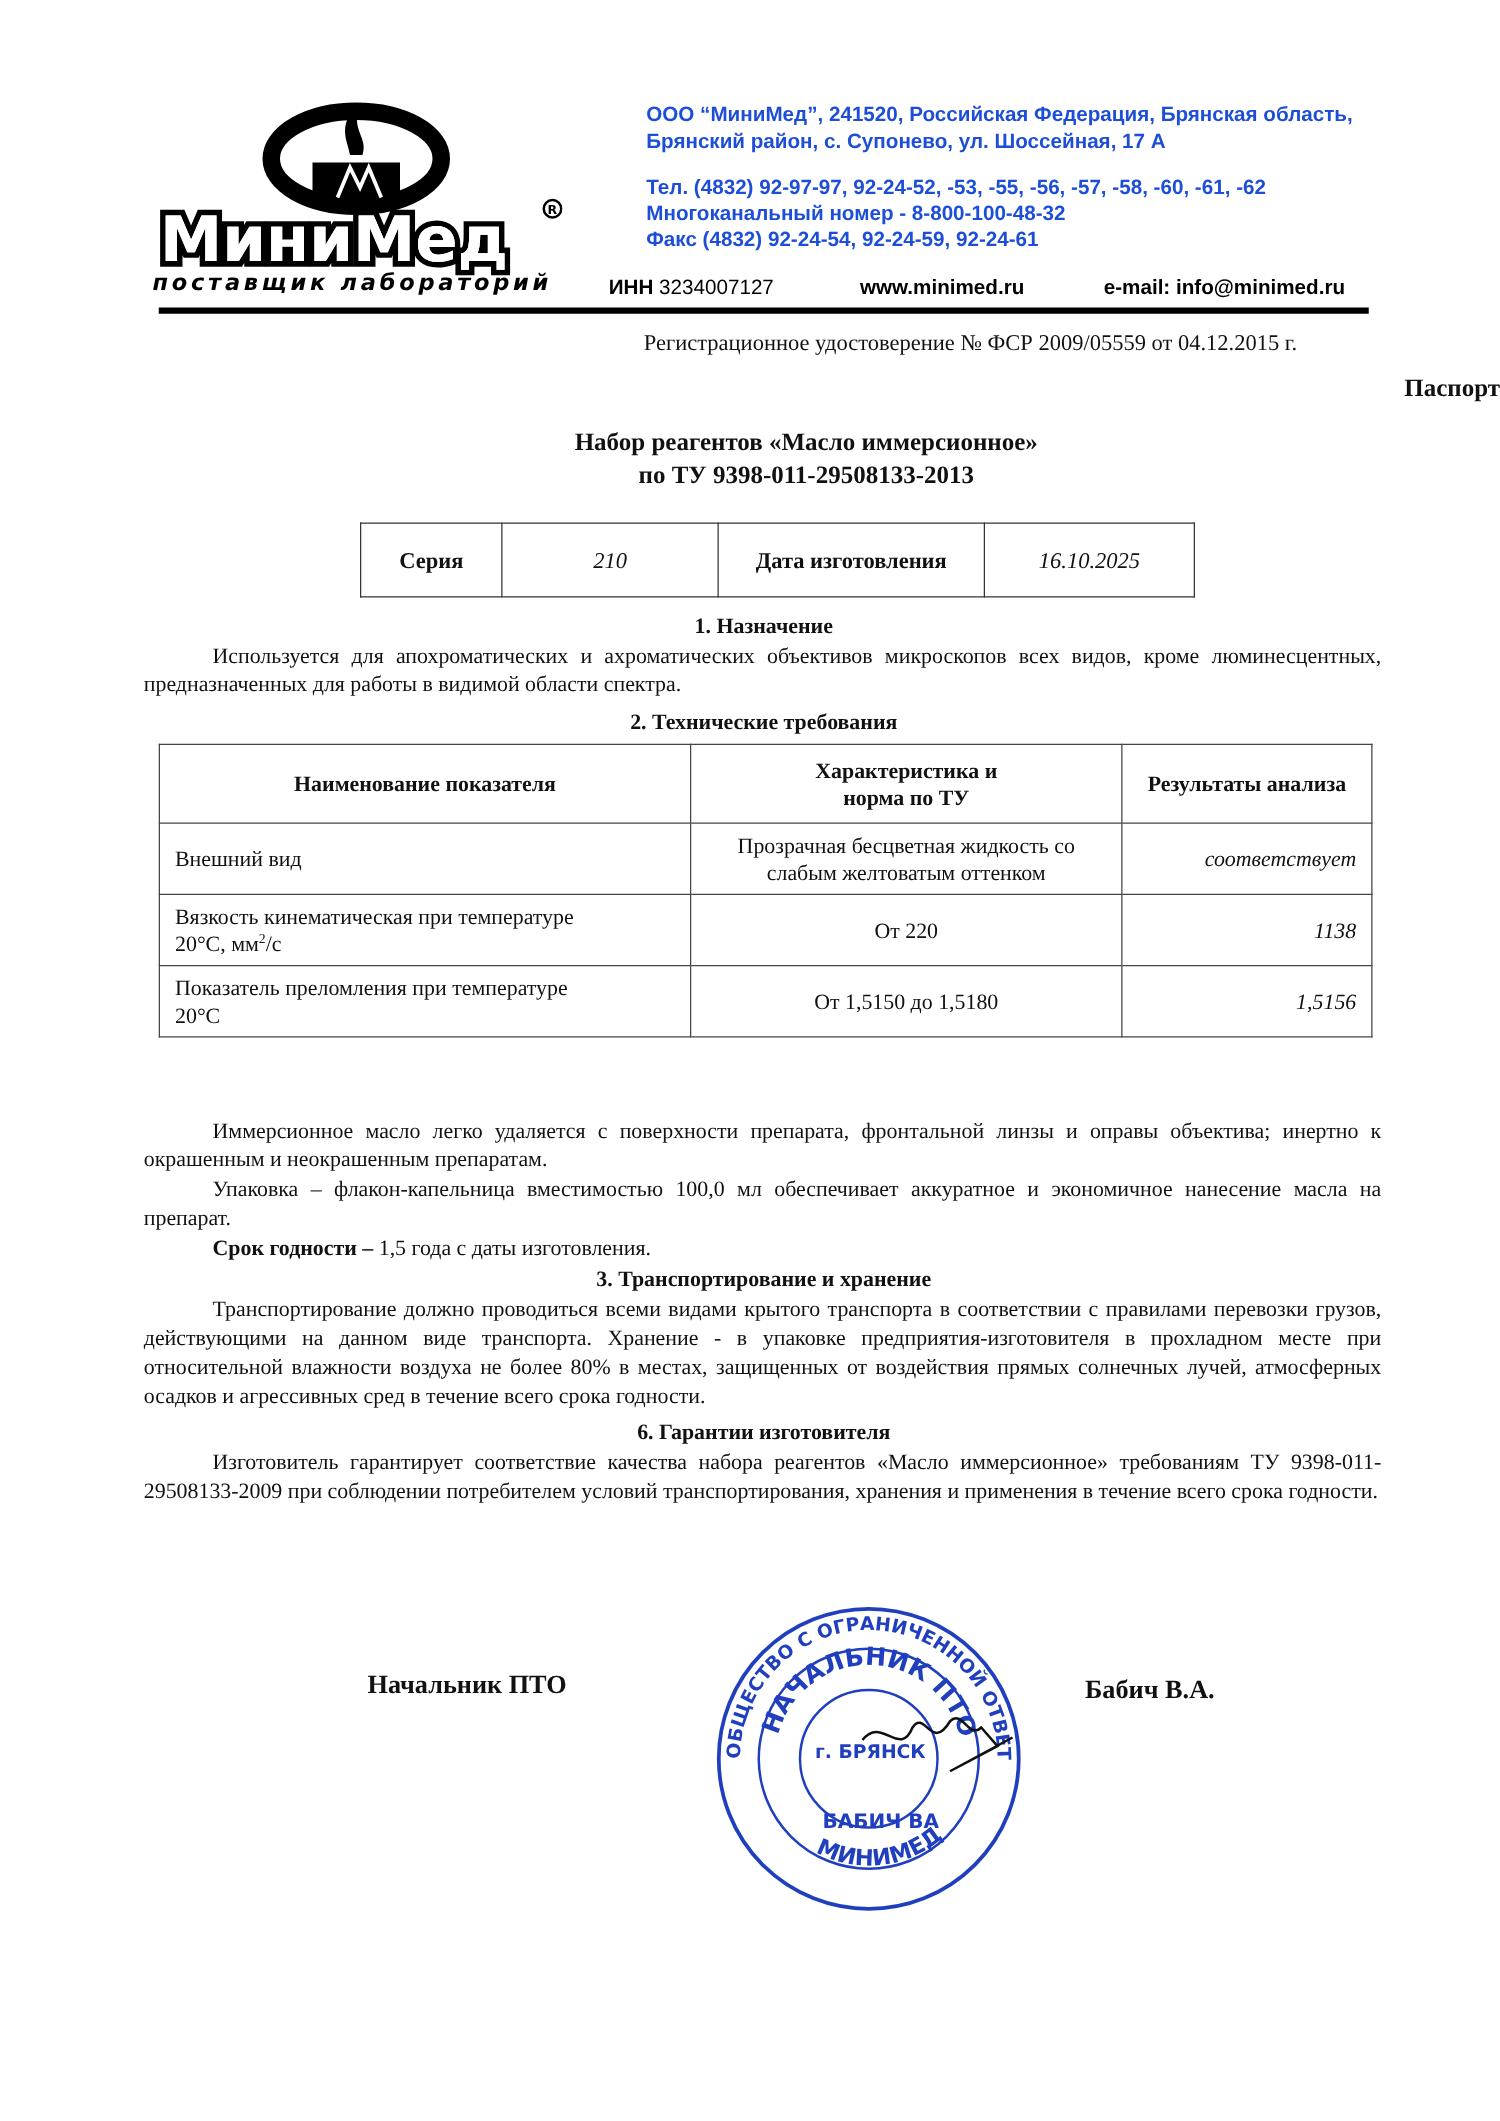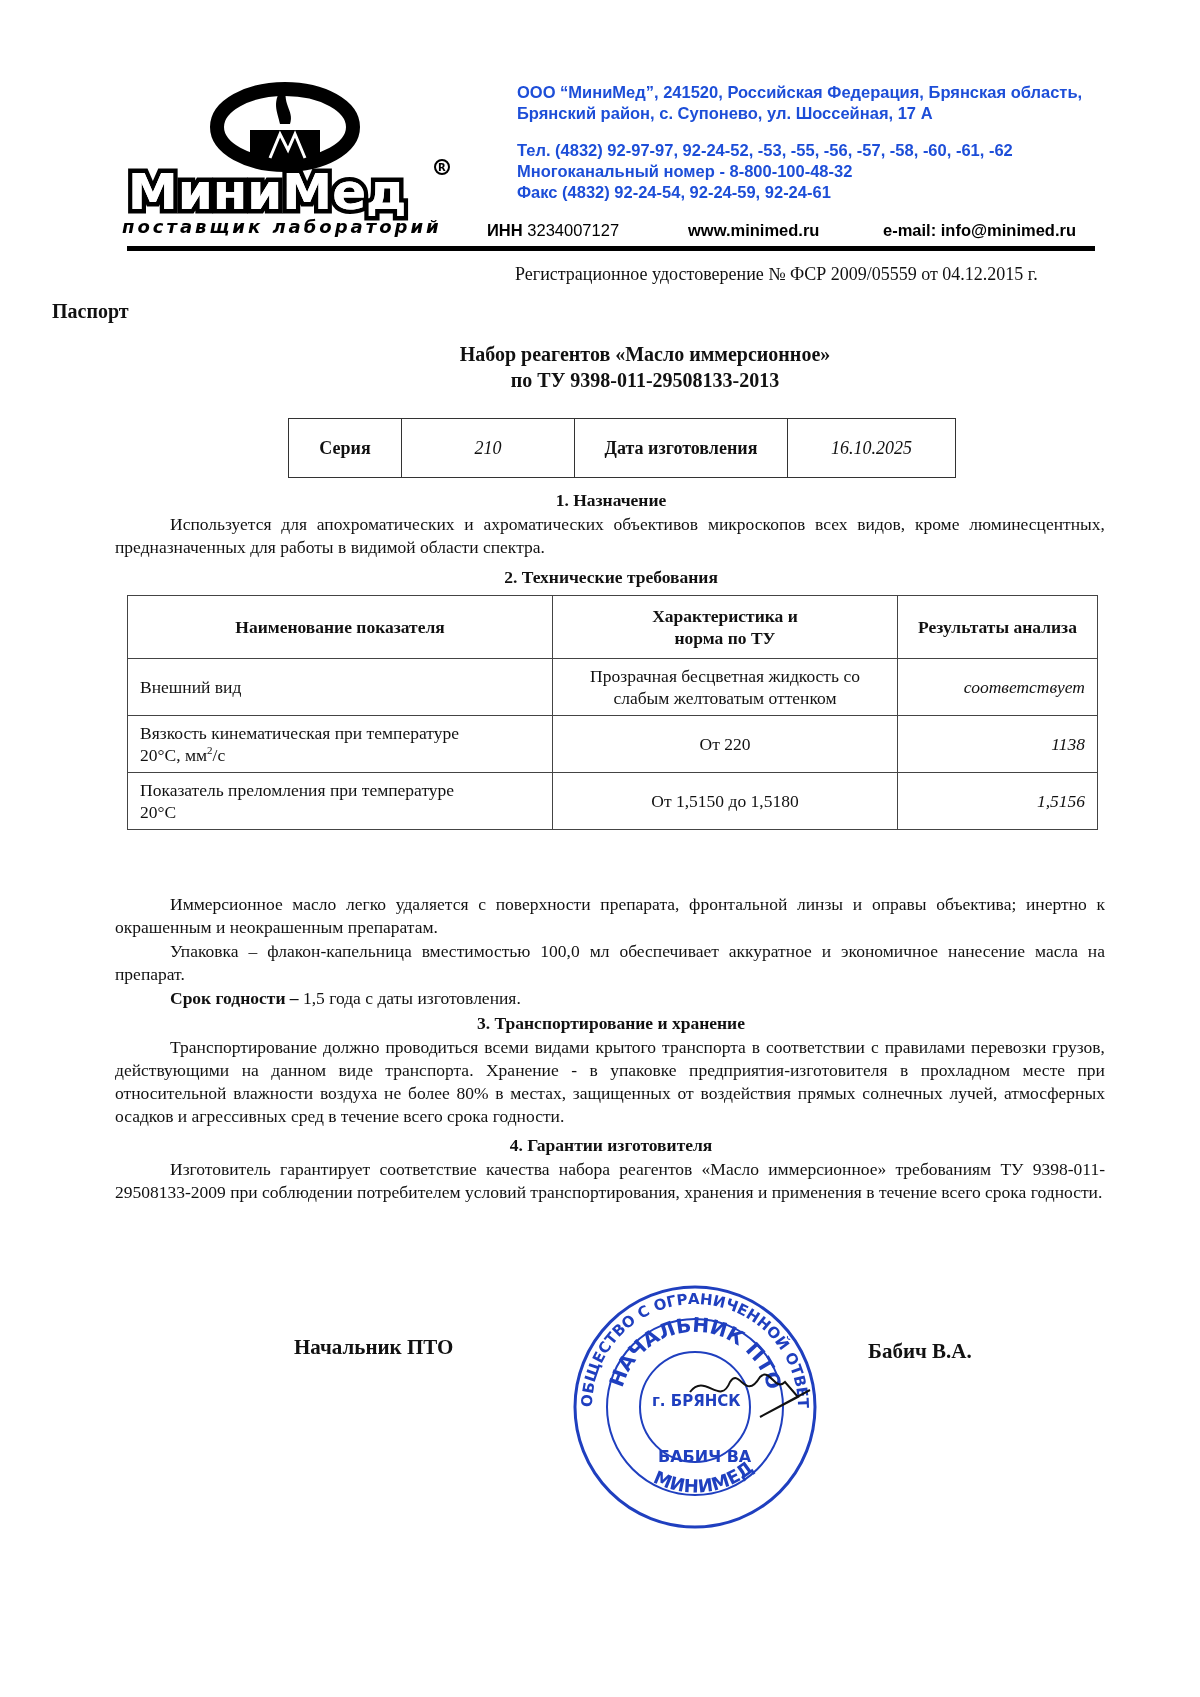--- a/index.html
+++ b/index.html
@@ -12,21 +12,21 @@
   .company .gap { height: 16px; }
   .footer-line { position: absolute; top: 221px; font-family: "Liberation Sans", sans-serif; font-size: 16.5px; color: #000; }
   .inn { left: 487px; }
   .inn b { font-weight: bold; }
   .site { left: 688px; font-weight: bold; }
   .email { left: 883px; font-weight: bold; }
   .header-rule { position: absolute; left: 127px; top: 246px; width: 968px; height: 5px; background: #000; }
 
   
   .reg { position: absolute; left: 515px; top: 264px; font-size: 18px; }
-  .passport { position: absolute; left: 0; right: 0; top: 300px; text-align: left; font-weight: bold; font-size: 20px; margin-left: 52px; }
+  .passport { position: absolute; left: 0; right: 0; top: 300px; text-align: right; font-weight: bold; font-size: 20px; margin-left: 52px; }
   .product { position: absolute; left: 0; right: 0; top: 341px; text-align: center; font-weight: bold; font-size: 20px; line-height: 26px; margin-left: 90px; }
 
   
   table { border-collapse: collapse; }
   .series { position: absolute; left: 288px; top: 418px; }
   .series td { border: 1.5px solid #333; height: 56px; text-align: center; font-size: 18px; }
   .series td.lbl { font-weight: bold; }
   .series td.val { font-style: italic; }
 
   
@@ -124,21 +124,21 @@
 </tbody>
   </table>
 
 <div class="para" style="top:893px">Иммерсионное масло легко удаляется с поверхности препарата, фронтальной линзы и оправы объектива; инертно к окрашенным и неокрашенным препаратам.</div>
 <div class="para" style="top:940px">Упаковка – флакон-капельница вместимостью 100,0 мл обеспечивает аккуратное и экономичное нанесение масла на препарат.</div>
 <div class="para" style="top:987px"><b>Срок годности –</b><span> 1,5 года с даты изготовления.</span></div>
 
 <div class="section-title" style="top:1013px">3. Транспортирование и хранение</div>
 <div class="para" style="top:1036px">Транспортирование должно проводиться всеми видами крытого транспорта в соответствии с правилами перевозки грузов, действующими на данном виде транспорта. Хранение - в упаковке предприятия-изготовителя в прохладном месте при относительной влажности воздуха не более 80% в местах, защищенных от воздействия прямых солнечных лучей, атмосферных осадков и агрессивных сред в течение всего срока годности.</div>
 
-<div class="section-title" style="top:1135px">4. Гарантии изготовителя</div>
+<div class="section-title" style="top:1135px">6. Гарантии изготовителя</div>
 <div class="para" style="top:1158px">Изготовитель гарантирует соответствие качества набора реагентов «Масло иммерсионное» требованиям ТУ 9398-011-29508133-2009 при соблюдении потребителем условий транспортирования, хранения и применения в течение всего срока годности.</div>
 
 <div class="sig-role">Начальник ПТО</div>
 <div class="sig-name">Бабич В.А.</div>
 
 <svg class="stamp" viewBox="0 0 250 250">
   <defs>
     <path id="outerArc" d="M 22 125 A 103 103 0 1 1 228 125"></path>
     <path id="innerArc" d="M 50 125 A 75 75 0 1 1 200 125"></path>
     <path id="bottomArc" d="M 40 150 A 90 90 0 0 0 210 150"></path>

